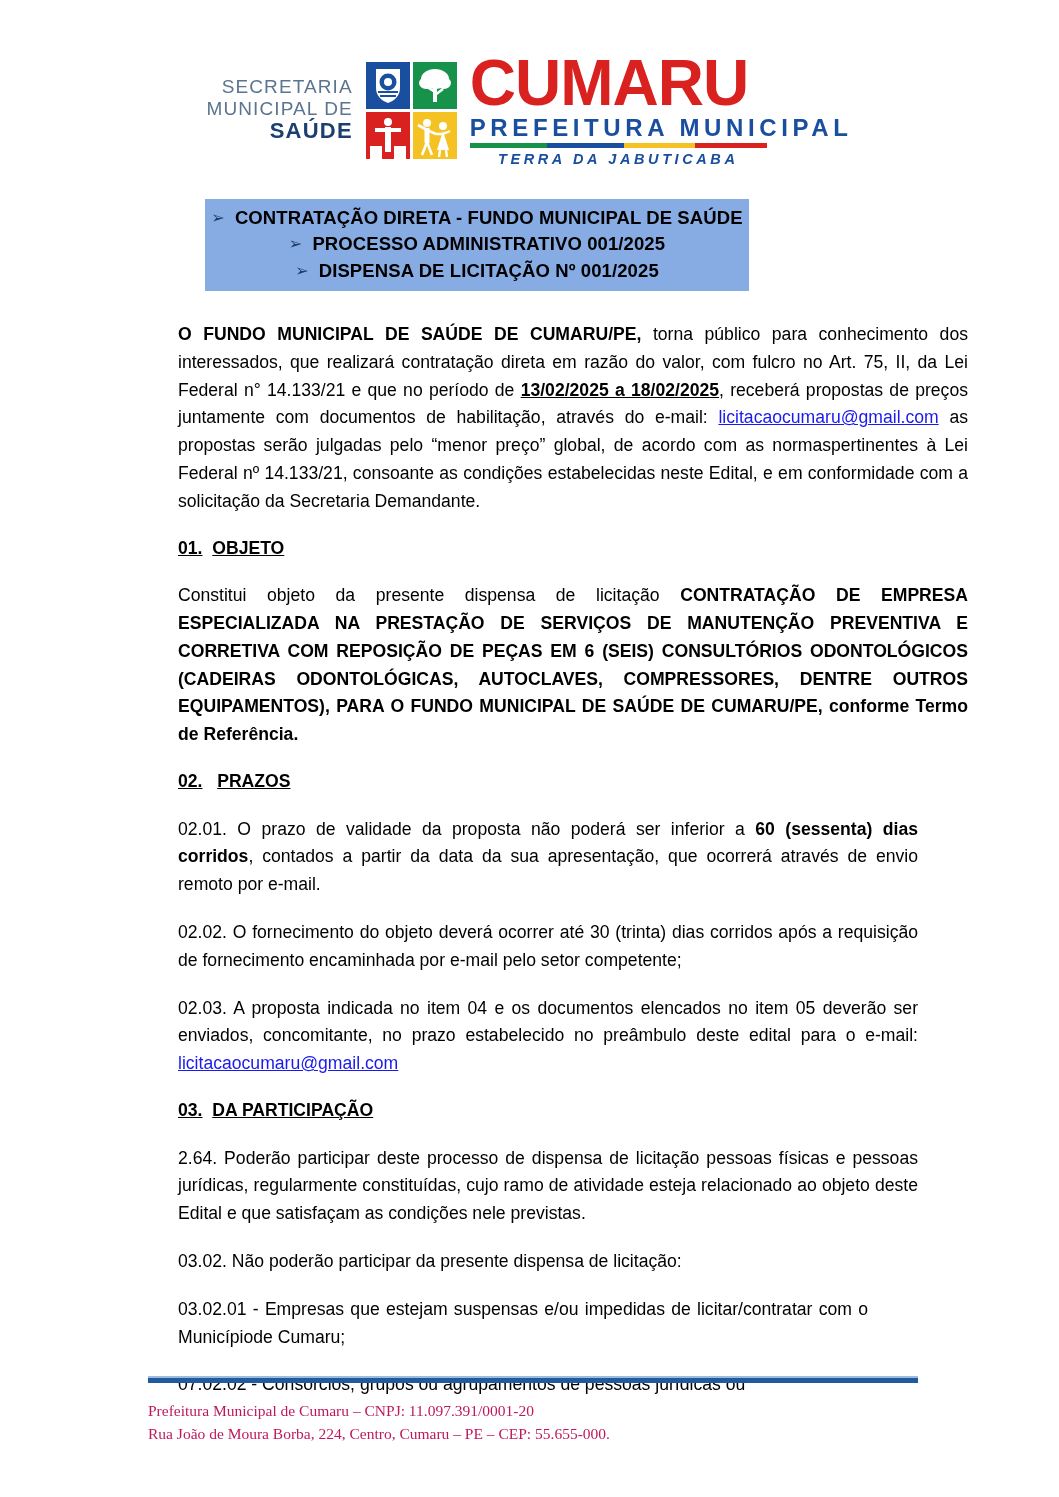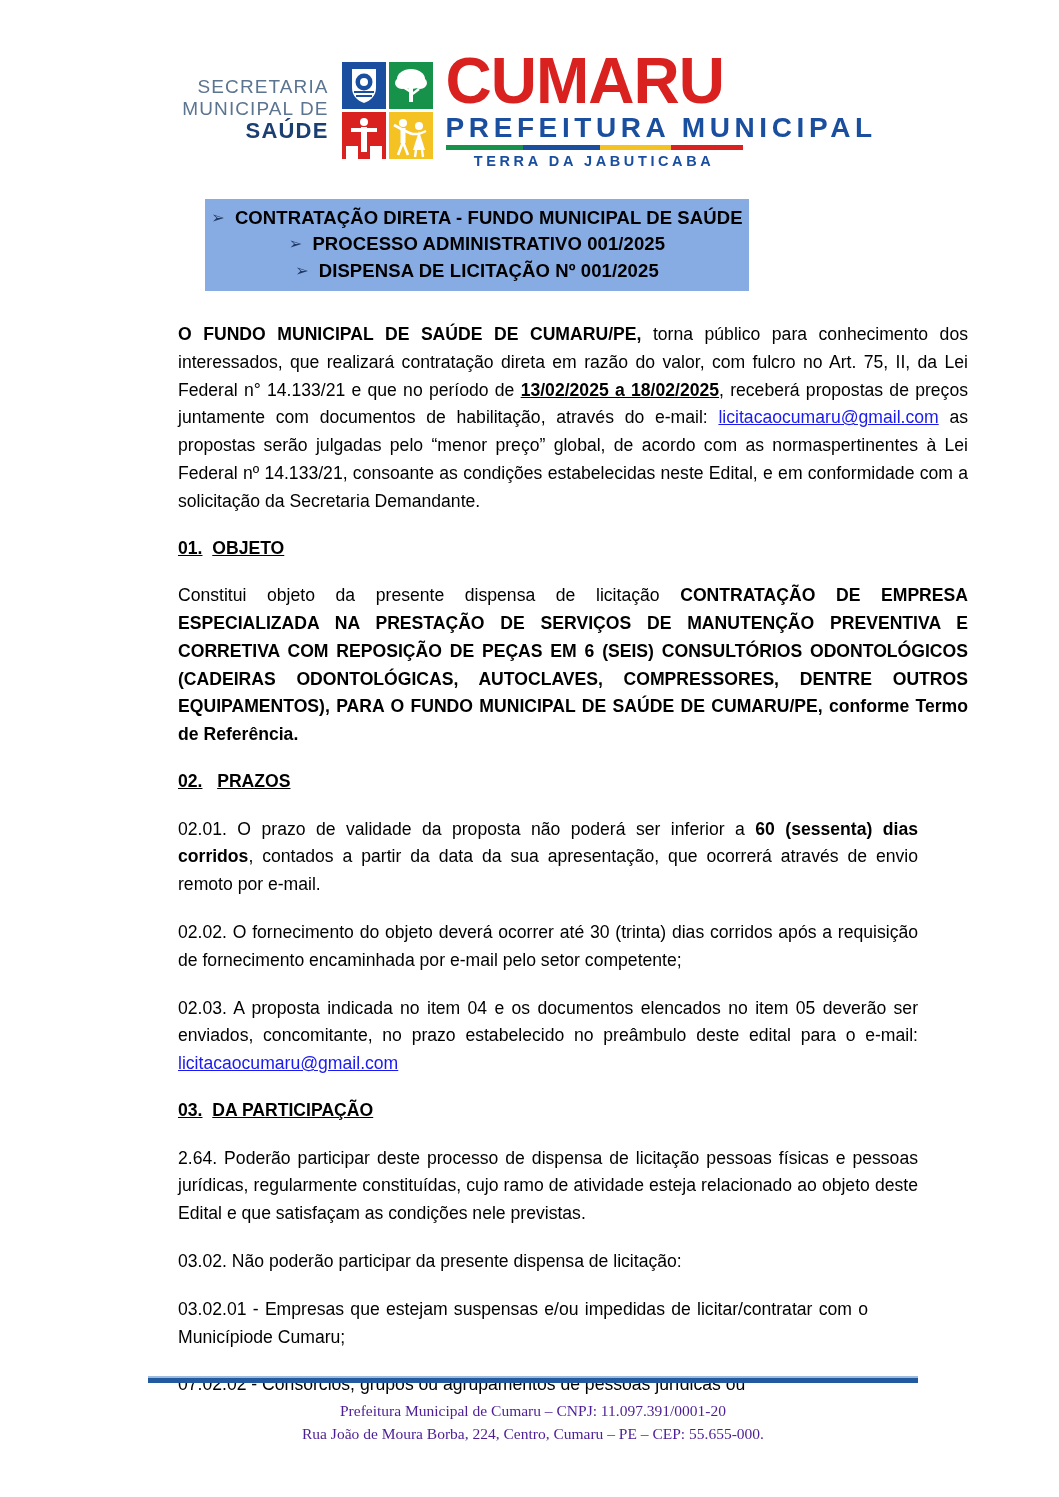--- a/index.html
+++ b/index.html
@@ -80,21 +80,21 @@
   .wordmark .cumaru {
     font-size: 64px;
     font-weight: 700;
     color: #d9211f;
     letter-spacing: -1px;
     line-height: 0.95;
     font-family: "Liberation Sans", sans-serif;
     display: block;
   }
   .wordmark .prefeitura {
-    font-size: 28px;
+    font-size: 24px;
     font-weight: 700;
     color: #1a4fa0;
     letter-spacing: 4.6px;
     line-height: 1.1;
     display: block;
     margin-top: 1px;
   }
   .colorbar {
     display: flex;
     height: 5px;
@@ -102,20 +102,21 @@
     margin-top: 2px;
   }
   .colorbar i { display: block; height: 100%; }
   .cb-green  { background: #17924a; width: 26%; }
   .cb-blue   { background: #1a4fa0; width: 26%; }
   .cb-yellow { background: #f5c223; width: 24%; }
   .cb-red    { background: #d9211f; width: 24%; }
   .wordmark .terra {
     font-size: 14.5px;
     font-weight: 700;
+    font-style: italic;
     color: #1a4fa0;
     letter-spacing: 3.6px;
     text-align: center;
     width: 297px;
     display: block;
     margin-top: 3px;
   }
 
   
   .banner {
@@ -188,22 +189,21 @@
   }
   .footer-rule {
     height: 7px;
     background: #215a9e;
     border-top: 2px solid #9dbbdd;
     box-sizing: border-box;
     width: 100%;
   }
   .footer-text {
     margin-top: 16px;
-    text-align: center;
-    color: #4c1d95;
+    color: #be185d;
     font-size: 15.5px;
     line-height: 1.5;
     font-family: "Liberation Serif", serif;
   }
   .footer-text div { display: block; }
 </style>
 </head>
 <body>
 
 <div class="page">

